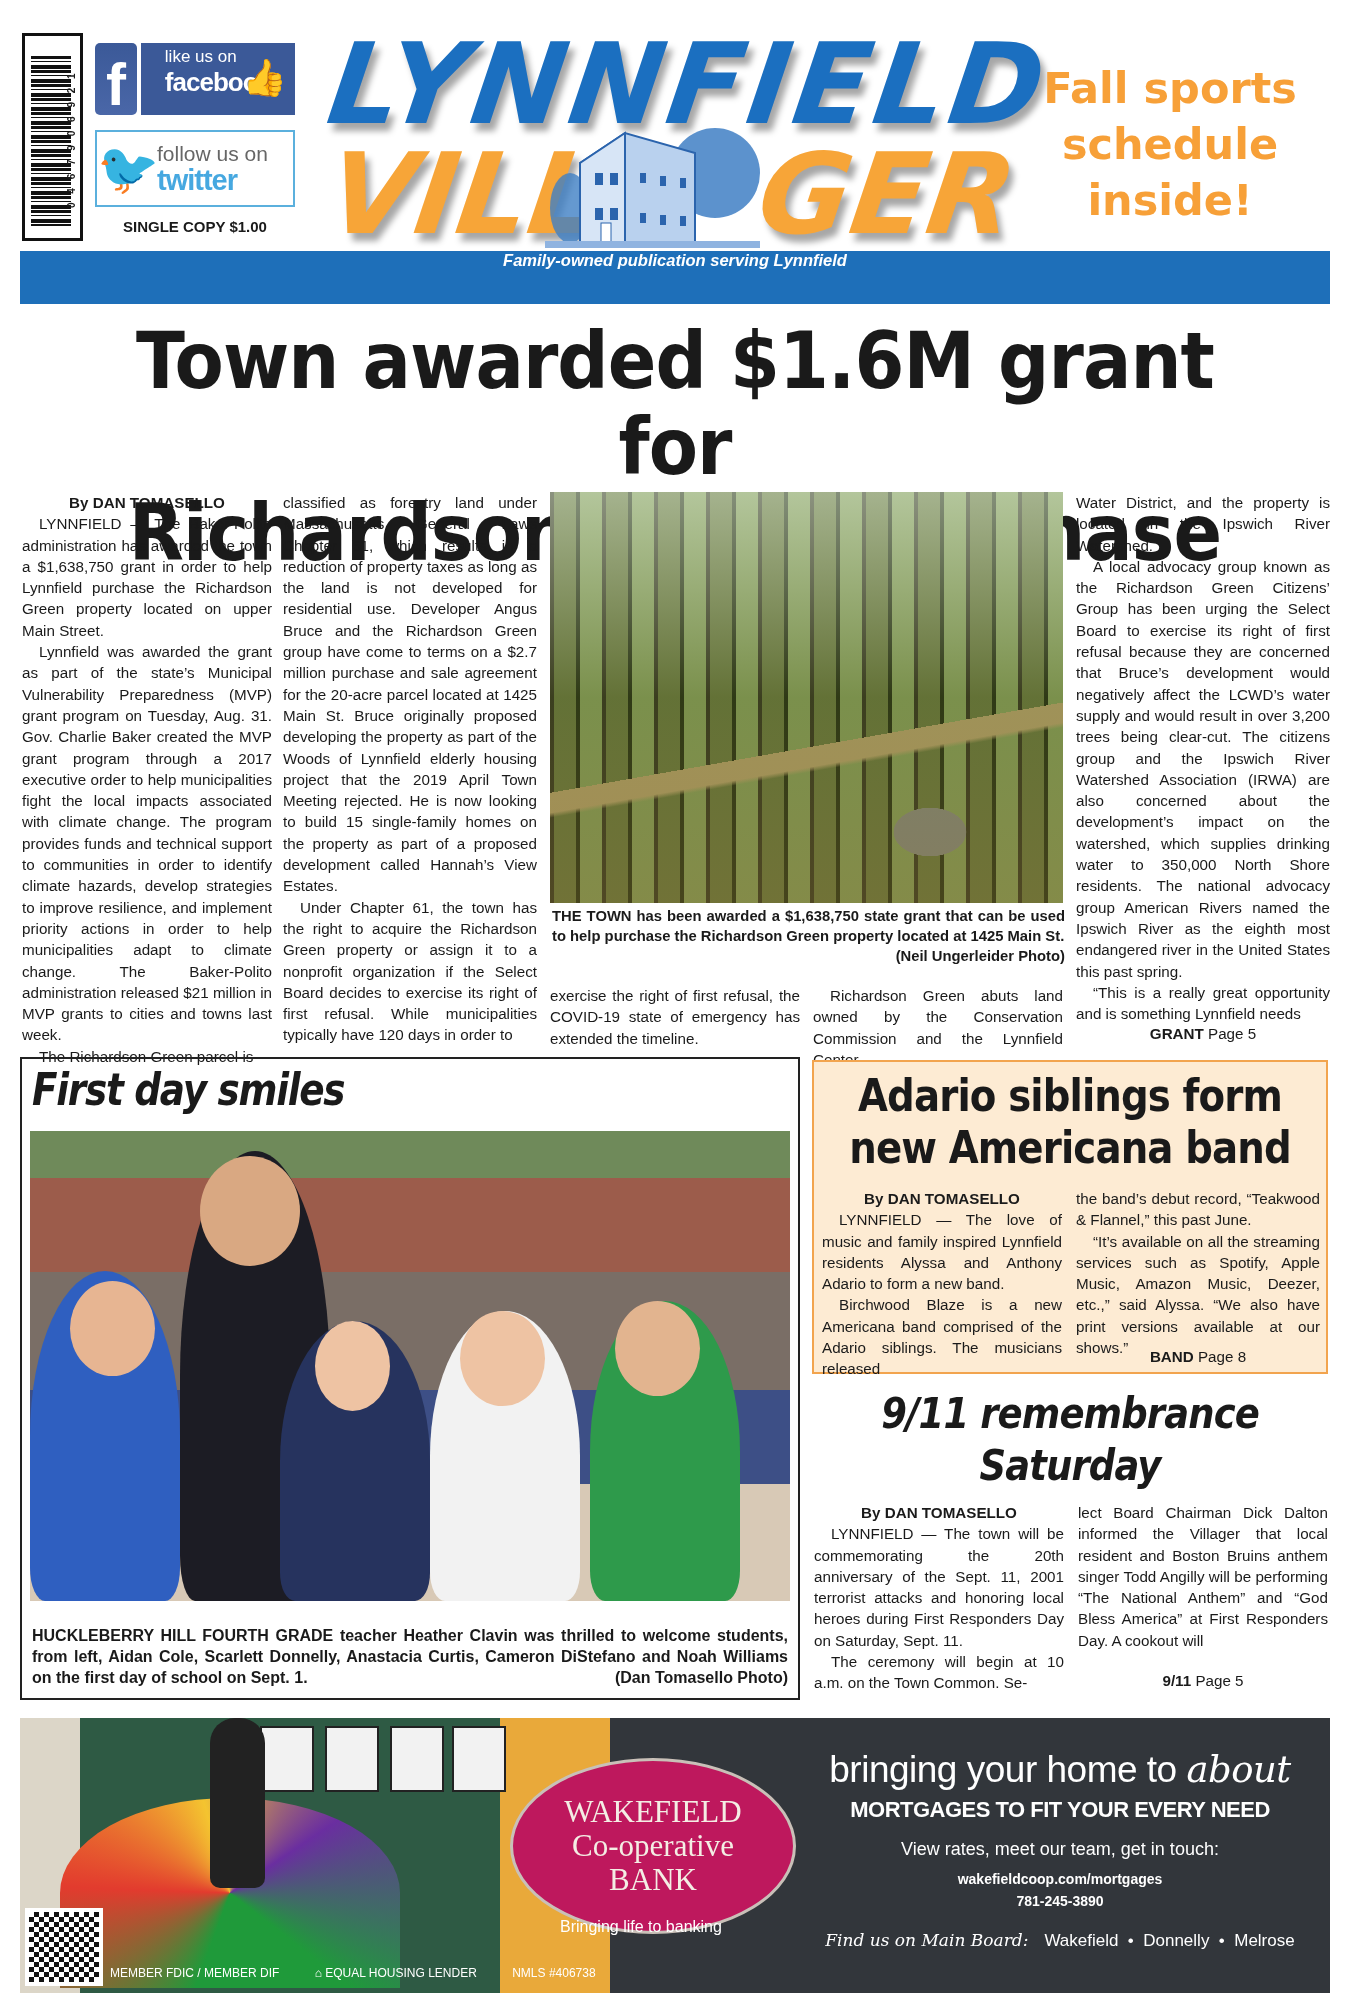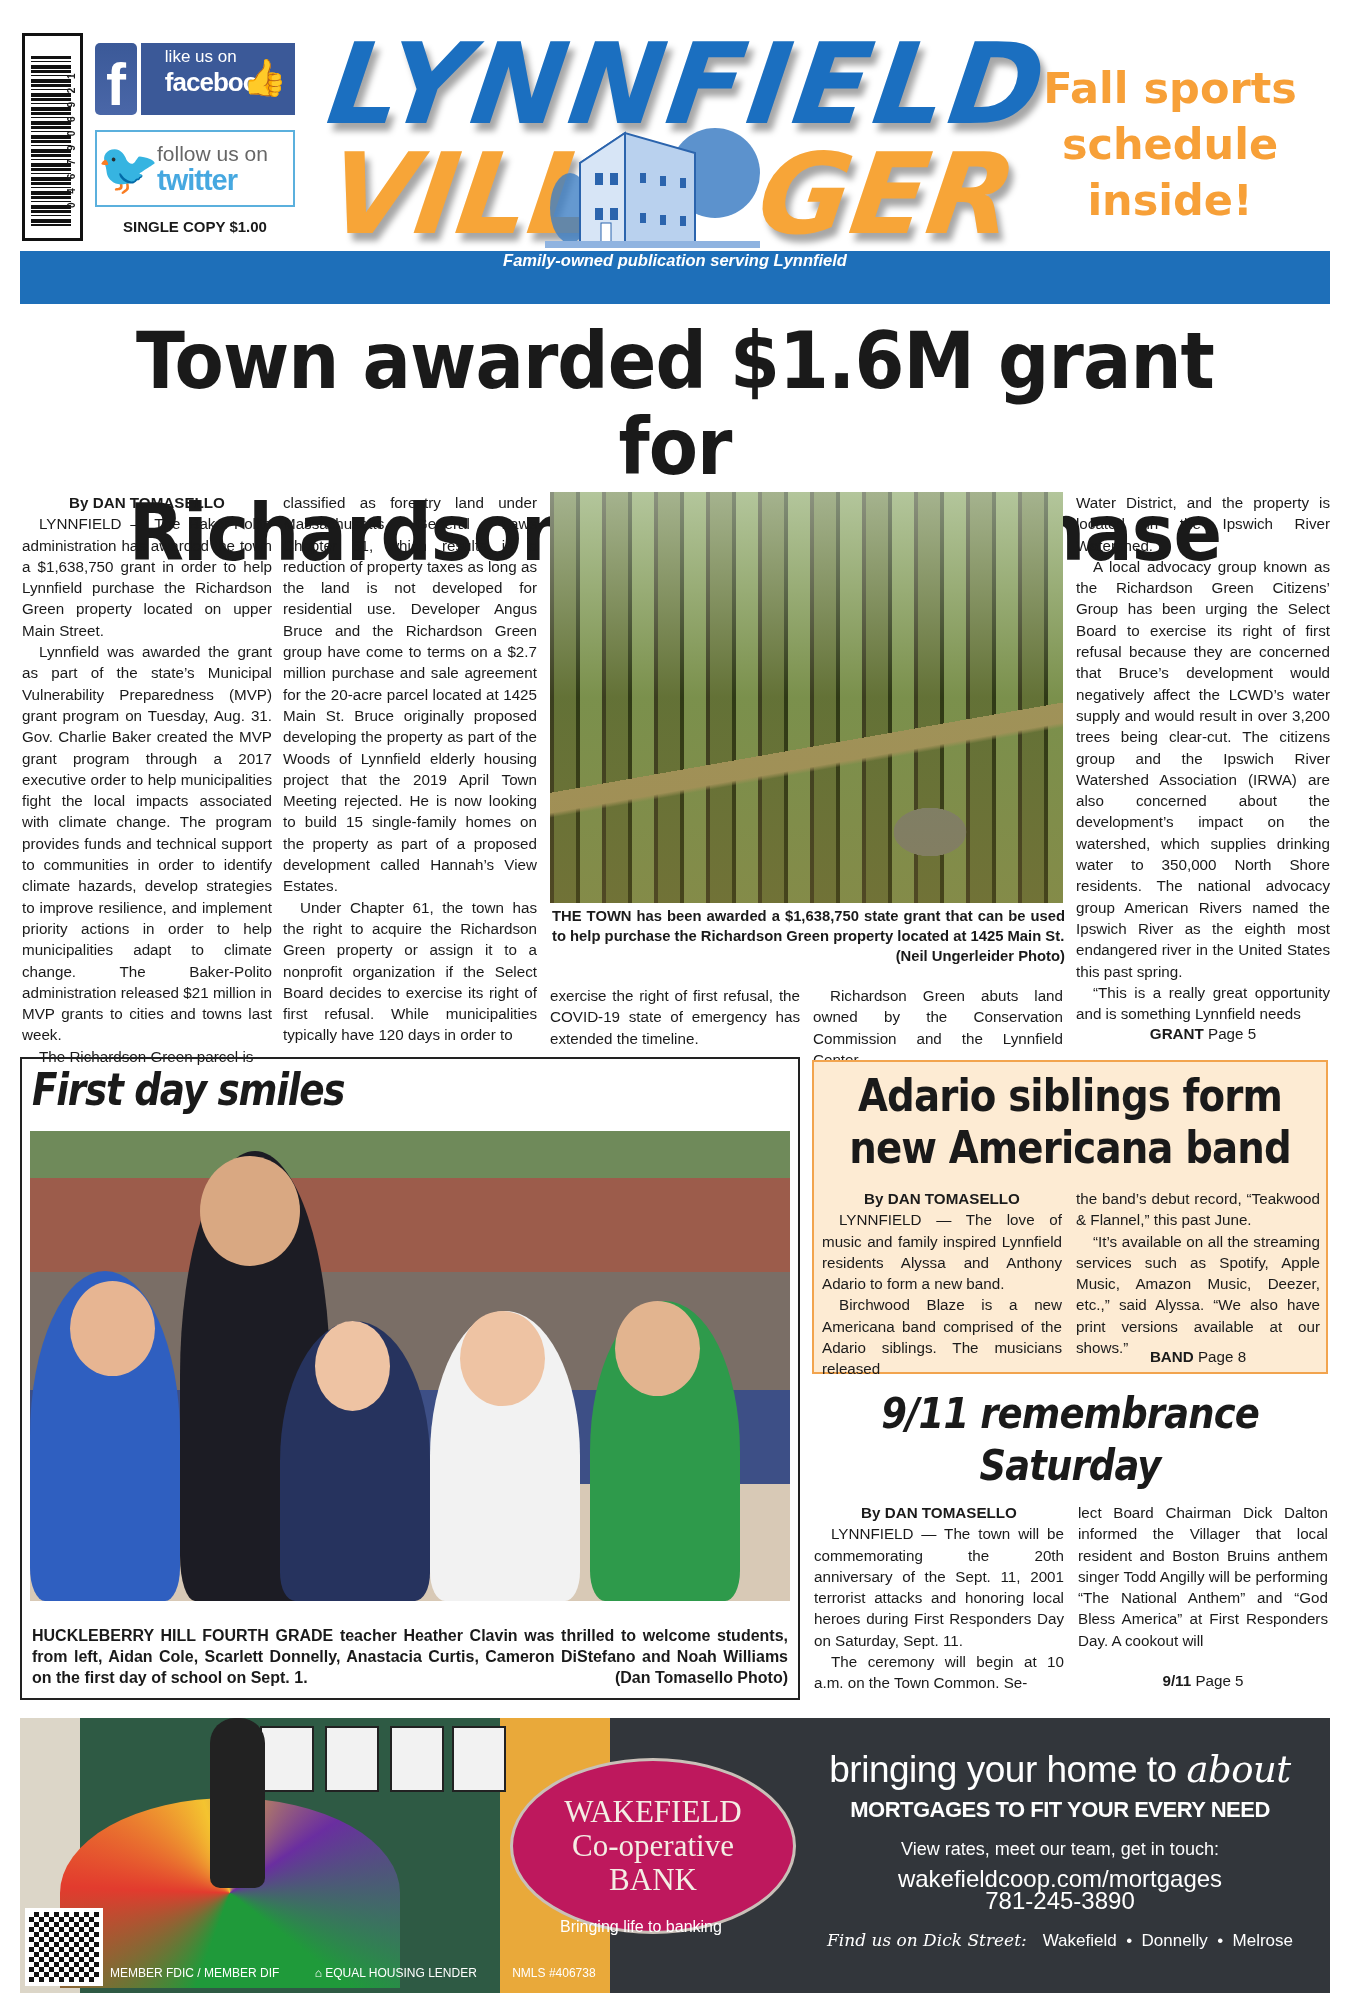--- a/index.html
+++ b/index.html
@@ -67,21 +67,21 @@
       repeating-conic-gradient(#111 0 25%,#fff 0 50%) 0 0/10px 10px;border:4px solid #fff;}
   .ad .legal{position:absolute;left:90px;top:248px;color:#fff;font-size:12px;white-space:nowrap;font-family:"Liberation Sans Narrow","Liberation Sans",sans-serif;}
   .ad .legal span{margin-right:32px;}
   .ad .oval{position:absolute;left:490px;top:40px;width:280px;height:170px;border-radius:50%;background:#be185d;border:3px solid #c9c0b8;color:#f4ede4;text-align:center;font-family:"Liberation Serif",serif;font-size:31px;line-height:34px;display:flex;flex-direction:column;justify-content:center;}
   .ad .tag{position:absolute;left:540px;top:200px;color:#fff;font-size:16px;}
   .ad .right{position:absolute;left:790px;top:30px;width:500px;color:#fff;text-align:center;}
   .ad .r1{font-size:37px;letter-spacing:-.5px;}
   .ad .r1 i{font-family:"DejaVu Serif",serif;}
   .ad .r2{font-size:22px;font-weight:bold;margin-top:6px;letter-spacing:-.5px;}
   .ad .r3{font-size:18px;margin-top:16px;}
-  .ad .r4{font-size:24px;font-weight:normal;margin-top:8px;line-height:22px;}
+  .ad .r4{font-size:14px;font-weight:bold;margin-top:8px;line-height:22px;}
   .ad .r5{font-size:17px;margin-top:18px;}
   .ad .r5 i{font-family:"DejaVu Serif",serif;margin-right:16px;}
 </style>
 </head>
 <body>
 
 <div class="abs barcode">
   <div class="bars"></div>
   <div class="digits">0 4 6 7 9 0 6 9 2 1</div>
 </div>
@@ -256,15 +256,15 @@
   </div>
   <div class="tag">Bringing life to banking</div>
   <div class="right">
     <div class="r1"><span>bringing your home to </span><i>about</i></div>
     <div class="r2">MORTGAGES TO FIT YOUR EVERY NEED</div>
     <div class="r3">View rates, meet our team, get in touch:</div>
     <div class="r4">
       <div>wakefieldcoop.com/mortgages</div>
       <div>781-245-3890</div>
     </div>
-    <div class="r5"><i>Find us on Dick Street:</i><span style="white-space:pre">Wakefield  •  Donnelly  •  Melrose</span></div>
+    <div class="r5"><i>Find us on Main Board:</i><span style="white-space:pre">Wakefield  •  Donnelly  •  Melrose</span></div>
   </div>
 </div>
 
 </body></html>

